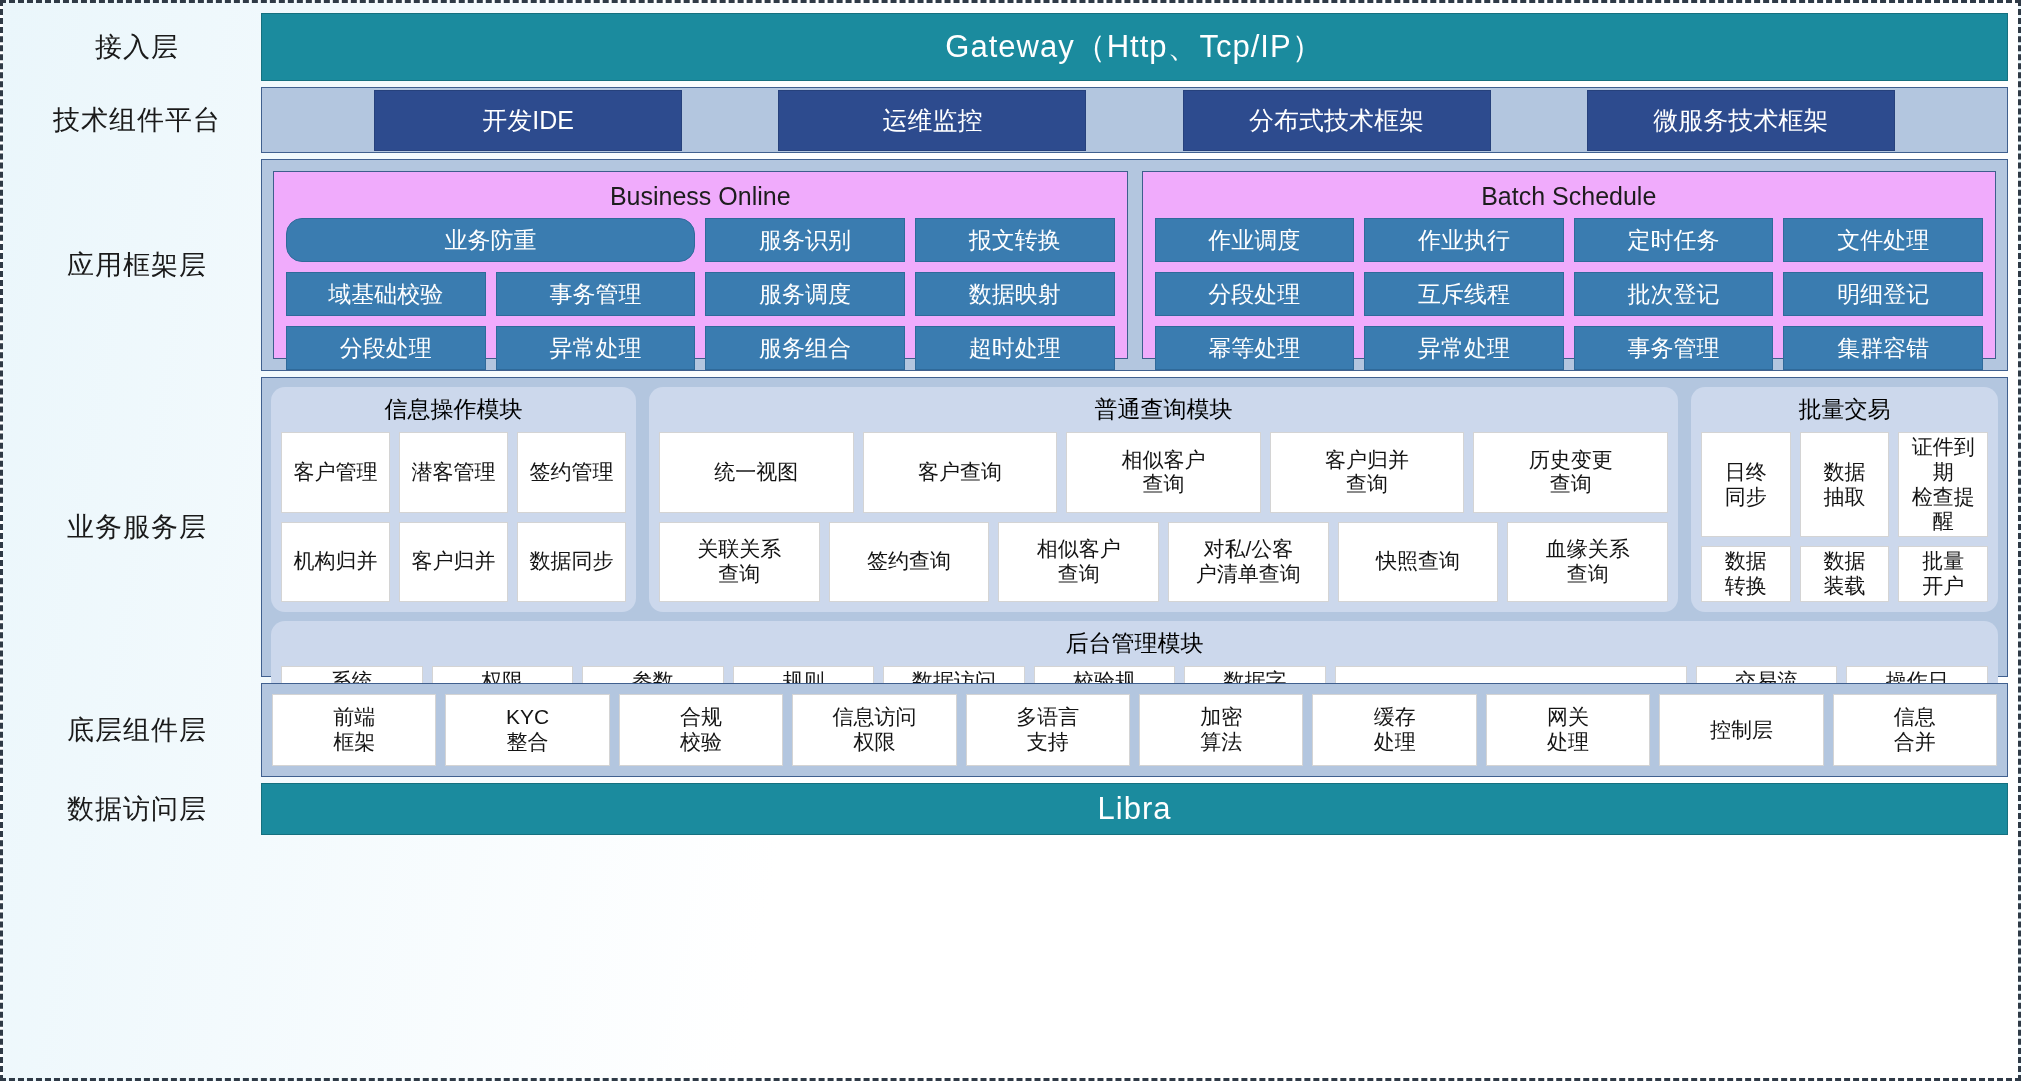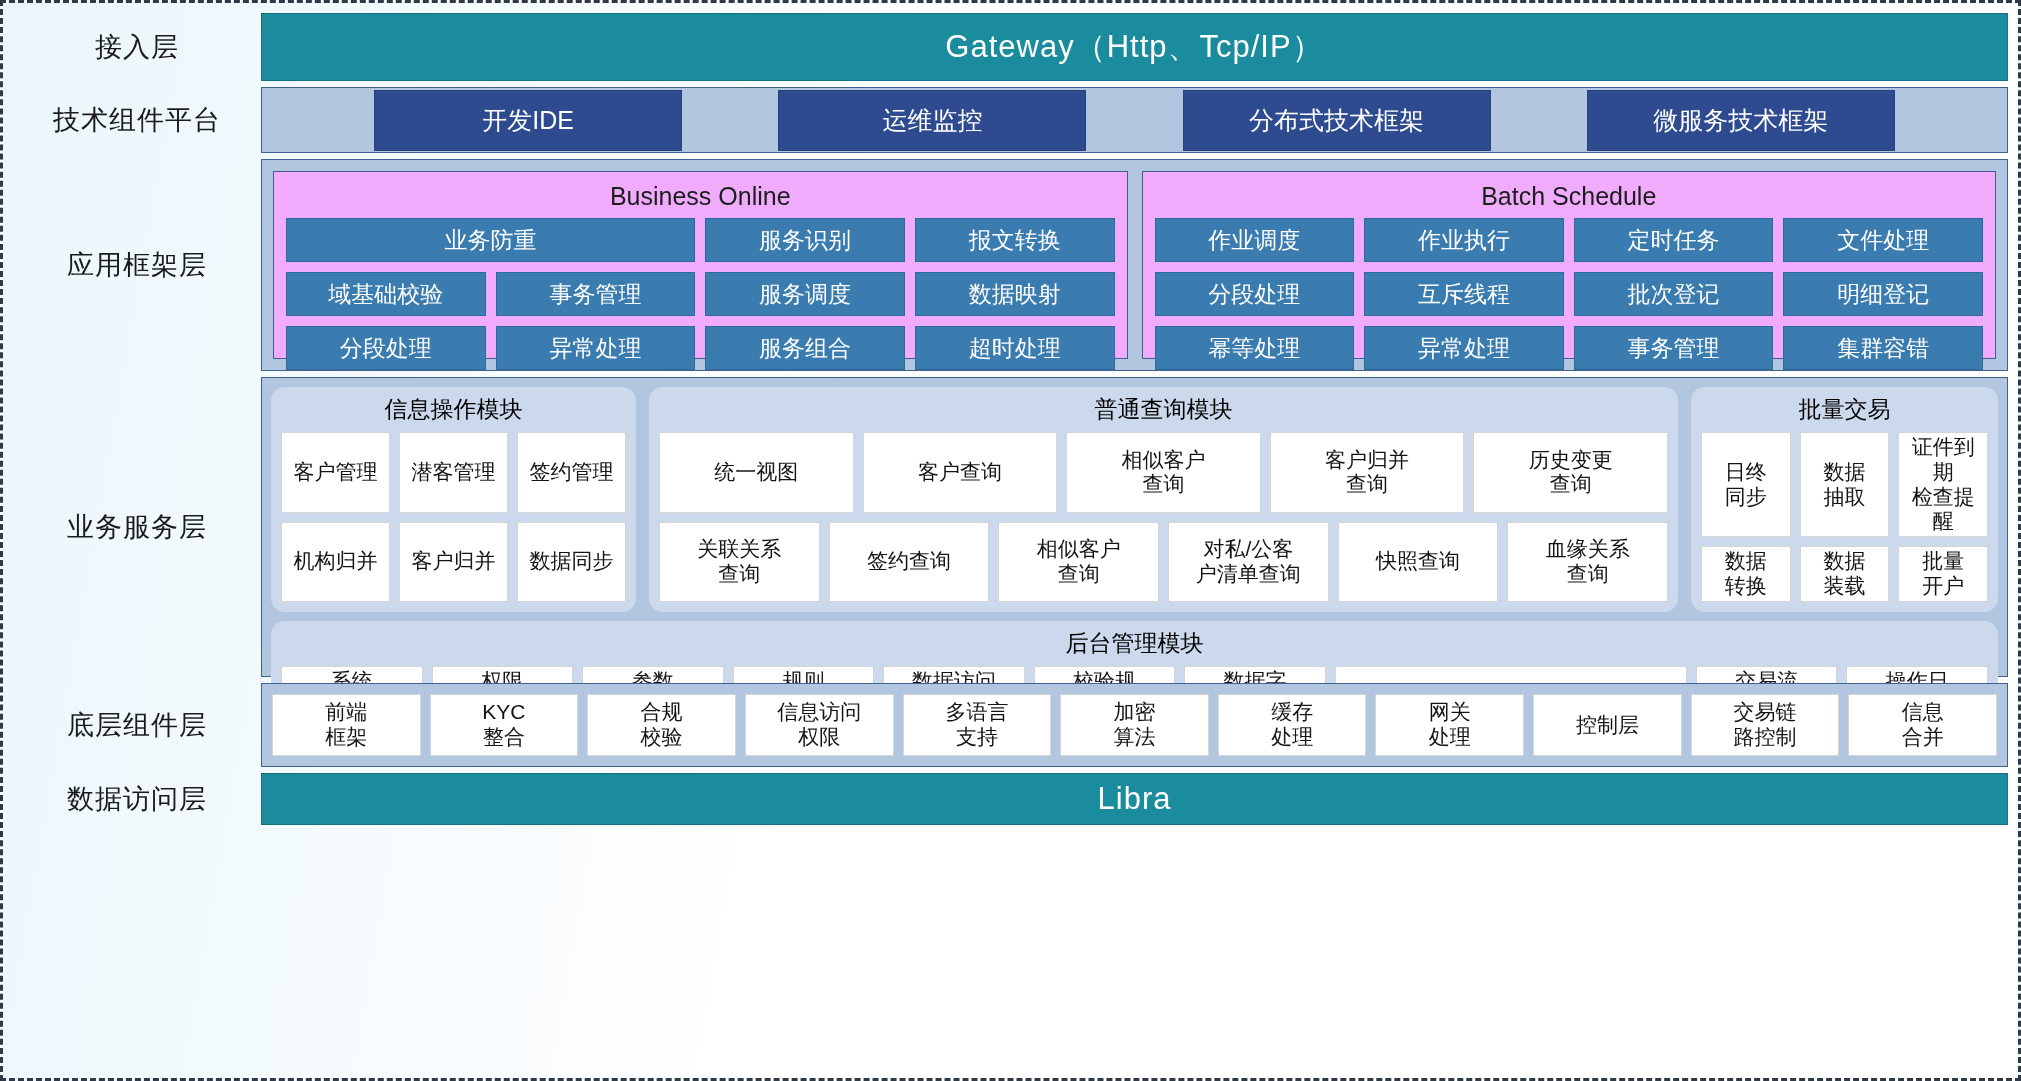--- a/index.html
+++ b/index.html
@@ -86,21 +86,21 @@
   .tile {
     flex: 1;
     background: #3a7cb0;
     border: 1px solid #2f6a9a;
     color: #ffffff;
     font-size: 23px;
     height: 44px;
     display: flex; align-items: center; justify-content: center;
     text-align: center;
   }
-  .tile.w2 { flex: 2.06; }
+  .tile.w2 { flex: 2.06; border-radius: 16px; }
 
   
   .bs-outer {
     flex: 1;
     background: #b3c6df;
     border: 1px solid #40608f;
     padding: 9px;
     display: flex; flex-direction: column; gap: 9px;
   }
   .bs-top { display: flex; gap: 13px; }
@@ -141,21 +141,21 @@
     border: 1px solid #40608f;
     padding: 10px;
     display: flex; gap: 9px;
   }
   .bc-outer .cell { min-height: 62px; }
 
   .r-access  { height: 68px; }
   .r-tech    { height: 66px; }
   .r-appfw   { height: 212px; }
   .r-biz     { height: 300px; }
-  .r-bottom  { height: 84px; }
+  .r-bottom  { height: 94px; }
   .r-data    { height: 52px; }
 </style>
 </head>
 <body>
 
 <div id="root">
   <div class="grid">
 
     <div class="row r-access">
       <div class="rail">接入层</div>
@@ -350,22 +350,20 @@
 权限</div>
           <div class="cell">多语言
 支持</div>
           <div class="cell">加密
 算法</div>
           <div class="cell">缓存
 处理</div>
           <div class="cell">网关
 处理</div>
           <div class="cell">控制层</div>
-          <div class="cell">交易链
-路控制</div>
           <div class="cell">信息
 合并</div>
         </div>
       </div>
     </div>
 
     <div class="row r-data">
       <div class="rail">数据访问层</div>
       <div class="body">
         <div class="teal">Libra</div>

